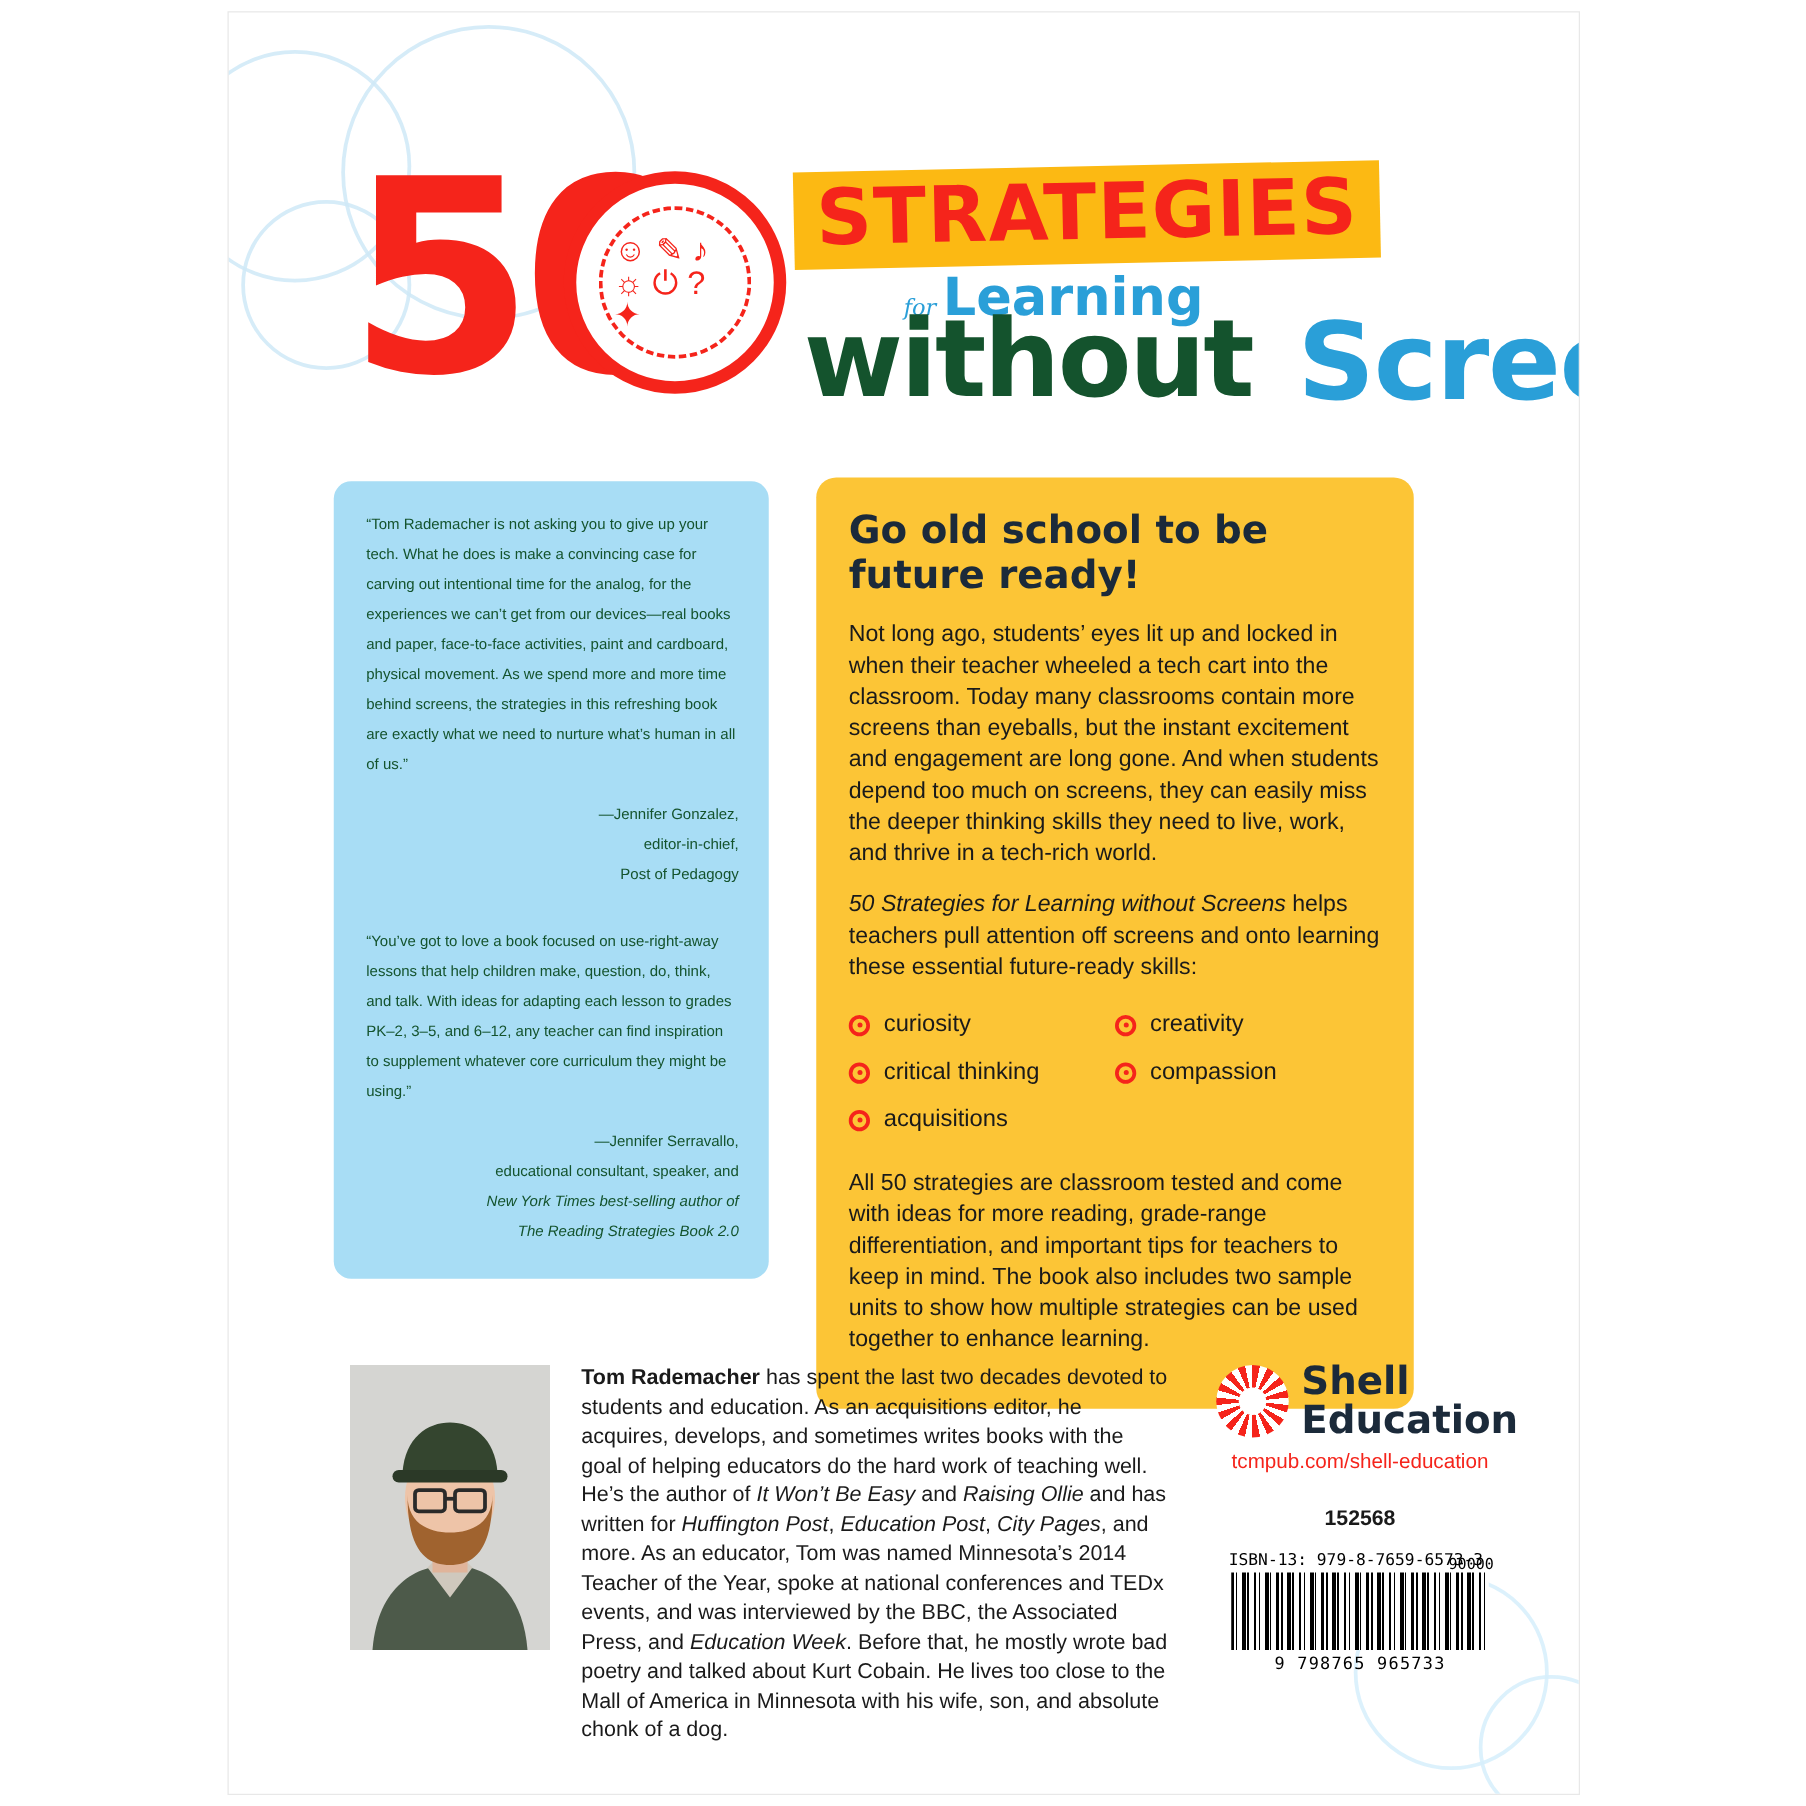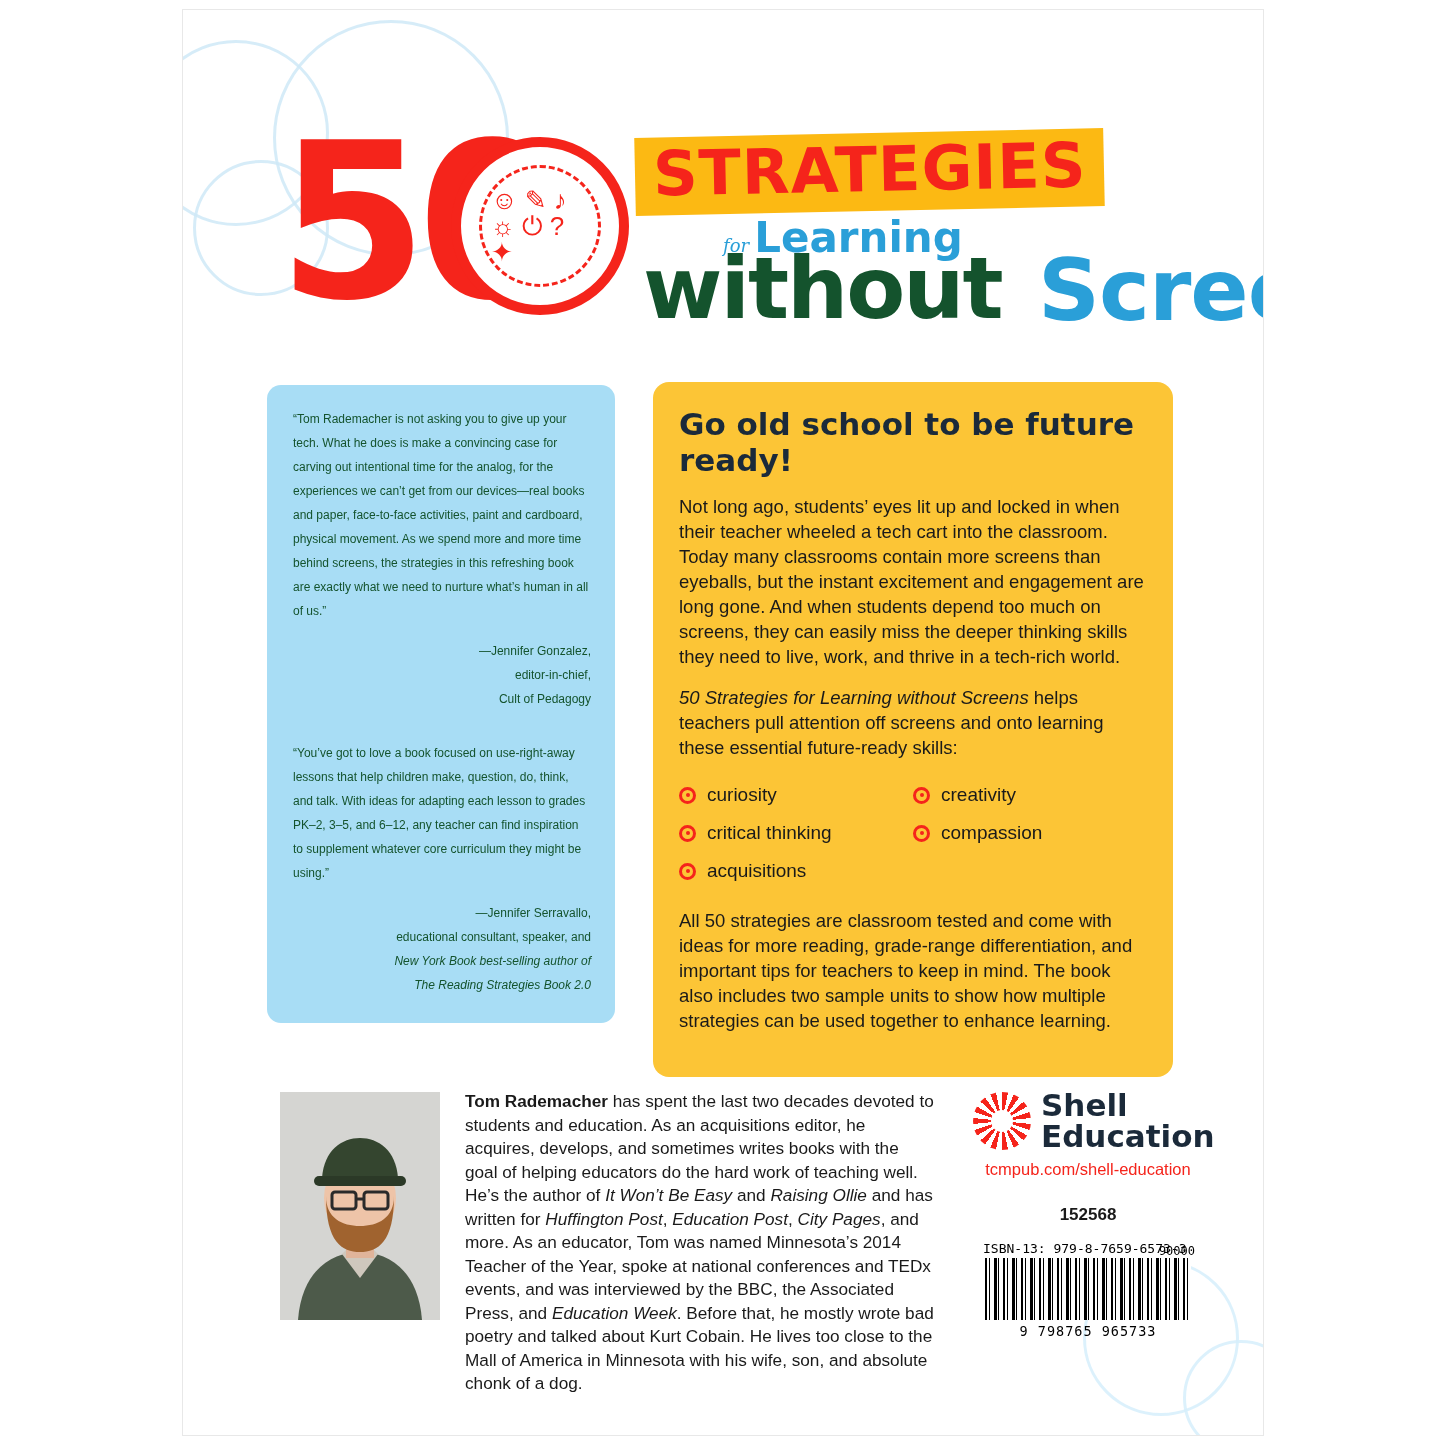--- a/index.html
+++ b/index.html
@@ -171,21 +171,21 @@
     margin: 0 0 30px 0;
   }
   .quote-attr .ital { font-style: italic; }
   .quotes .last { margin-bottom: 0; }
 
   
   .yellow {
     position: absolute;
     left: 470px;
     top: 372px;
-    width: 520px;
+    width: 478px;
     background: #fcc536;
     border-radius: 16px;
     padding: 24px 26px 28px 26px;
     box-sizing: border-box;
     color: #1a1a1a;
   }
   .yellow h2 {
     margin: 0 0 16px 0;
     font-family: "DejaVu Sans", sans-serif;
     font-size: 31px;
@@ -365,27 +365,27 @@
       </div>
       <div class="without">without</div>
       <div class="screens">Screens</div>
     </div>
 
     <div class="quotes">
       <p class="quote-text">“Tom Rademacher is not asking you to give up your tech. What he does is make a convincing case for carving out intentional time for the analog, for the experiences we can’t get from our devices—real books and paper, face-to-face activities, paint and cardboard, physical movement. As we spend more and more time behind screens, the strategies in this refreshing book are exactly what we need to nurture what’s human in all of us.”</p>
       <div class="quote-attr">
         <div>—Jennifer Gonzalez,</div>
         <div>editor-in-chief,</div>
-        <div>Cult of Pedagogy</div>
+        <div>Post of Pedagogy</div>
       </div>
       <p class="quote-text">“You’ve got to love a book focused on use-right-away lessons that help children make, question, do, think, and talk. With ideas for adapting each lesson to grades PK–2, 3–5, and 6–12, any teacher can find inspiration to supplement whatever core curriculum they might be using.”</p>
       <div class="quote-attr last">
         <div>—Jennifer Serravallo,</div>
         <div>educational consultant, speaker, and</div>
-        <div class="ital">New York Book best-selling author of</div>
+        <div class="ital">New York Times best-selling author of</div>
         <div class="ital">The Reading Strategies Book 2.0</div>
       </div>
     </div>
 
     <div class="yellow">
       <h2>Go old school to be future ready!</h2>
       <p>Not long ago, students’ eyes lit up and locked in when their teacher wheeled a tech cart into the classroom. Today many classrooms contain more screens than eyeballs, but the instant excitement and engagement are long gone. And when students depend too much on screens, they can easily miss the deeper thinking skills they need to live, work, and thrive in a tech-rich world.</p>
       <p class="italic-lead"><em>50 Strategies for Learning without Screens</em><span> helps teachers pull attention off screens and onto learning these essential future-ready skills:</span></p>
       <div class="skills">
         <div class="skill">

